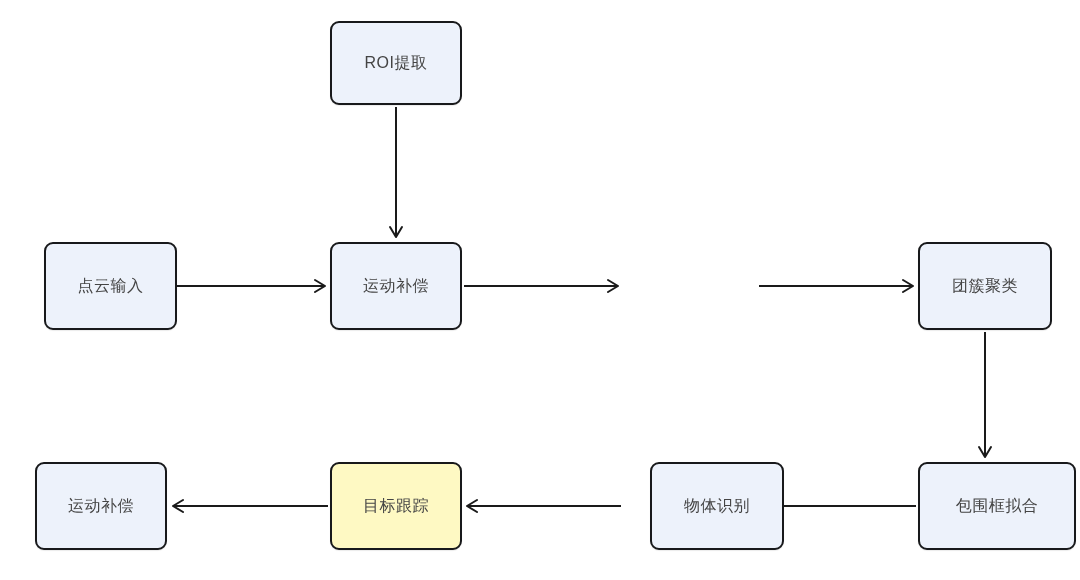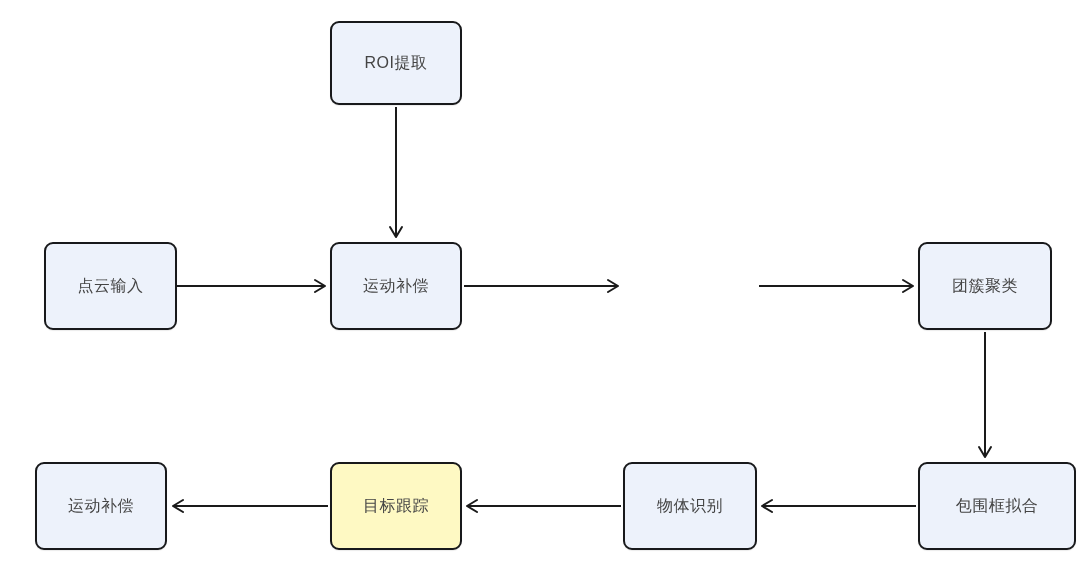--- a/index.html
+++ b/index.html
@@ -69,19 +69,19 @@
     </div>
     <div class="node" style="left: 918px; top: 242px; width: 134px; height: 88px; background: rgb(237, 242, 251); border-color: rgb(24, 25, 27); color: rgb(68, 68, 68);">
       <span>团簇聚类</span>
     </div>
     <div class="node" style="left: 35px; top: 462px; width: 132px; height: 88px; background: rgb(237, 242, 251); border-color: rgb(24, 25, 27); color: rgb(68, 68, 68);">
       <span>运动补偿</span>
     </div>
     <div class="node" style="left: 330px; top: 462px; width: 132px; height: 88px; background: #fef9c3; border-color: rgb(24, 25, 27); color: rgb(68, 68, 68);">
       <span>目标跟踪</span>
     </div>
-    <div class="node" style="left: 623px; top: 462px; width: 134px; height: 88px; background: rgb(237, 242, 251); border-color: rgb(24, 25, 27); color: rgb(68, 68, 68);">
+    <div class="node" style="left: 650px; top: 462px; width: 134px; height: 88px; background: rgb(237, 242, 251); border-color: rgb(24, 25, 27); color: rgb(68, 68, 68);">
       <span>物体识别</span>
     </div>
     <div class="node" style="left: 918px; top: 462px; width: 158px; height: 88px; background: rgb(237, 242, 251); border-color: rgb(24, 25, 27); color: rgb(68, 68, 68);">
       <span>包围框拟合</span>
     </div>
   </div>
 
 </body></html>

